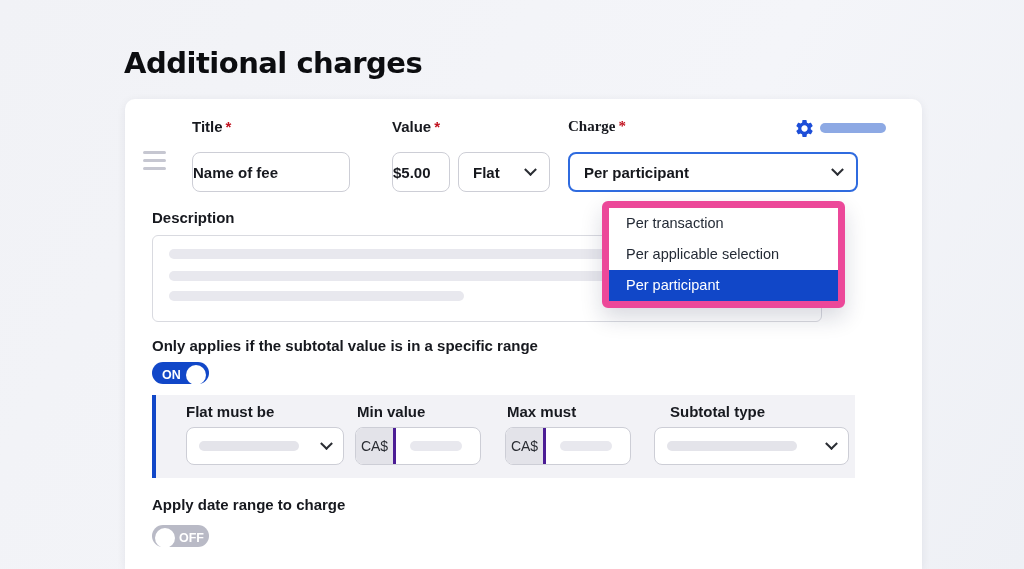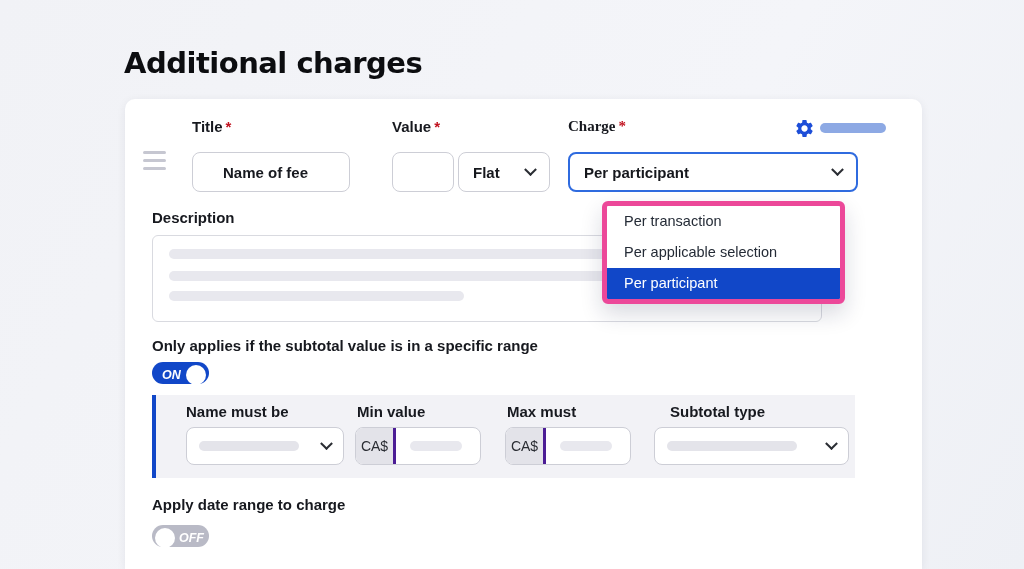--- a/index.html
+++ b/index.html
@@ -24,48 +24,48 @@
   .fld-label { position:absolute; font-size:15px; font-weight:bold; color:#17191f; }
   .req { color:#c1121f; margin-left:3px; font-weight:bold; }
   
   .drag { position:absolute; left:18px; top:52px; width:23px; cursor:grab; }
   .drag i { display:block; height:3px; background:#c6c7d1; border-radius:2px; margin-bottom:5px; }
   
   .tbox {
     position:absolute; height:40px; background:#fff;
     border:1px solid #cdced6; border-radius:8px;
     font-size:15px; font-weight:bold; color:#17191f;
-    padding:0 30px; outline:none;
+    padding:0 0; outline:none;
     font-family:"Liberation Sans", sans-serif;
   }
   .selbox {
     position:absolute; height:40px; background:#fff;
     border:1px solid #cdced6; border-radius:8px;
     display:flex; align-items:center; justify-content:space-between;
     padding:0 14px; font-size:15px; font-weight:bold; cursor:pointer;
   }
   .chev { width:9px; height:9px; border-right:2px solid #2a2d33; border-bottom:2px solid #2a2d33;
           transform:rotate(45deg) translate(-2px,-2px); flex:none; }
   .charge-select { border:2px solid #2f6bdf; }
   
   .gear { position:absolute; left:669px; top:19px; width:21px; height:21px; cursor:pointer; }
   .pill { position:absolute; left:695px; top:24px; width:66px; height:10px; border-radius:6px; background:#8da9e4; }
   
   .desc-box { position:absolute; left:27px; top:136px; width:670px; height:87px;
               border:1px solid #d9dae0; border-radius:6px; background:#fff; }
   .skel { background:#e8e8ee; border-radius:5px; height:10px; position:absolute; }
   
   .menu { position:absolute; left:477px; top:102px; width:243px; background:#fff;
-          border:5px solid #ec4899; border-radius:6px; overflow:hidden; z-index:30;
+          border:7px solid #ec4899; border-radius:6px; overflow:hidden; z-index:30;
           box-shadow:0 10px 22px rgba(20,25,60,0.16); }
   .opt { height:31px; line-height:31px; padding-left:17px; font-size:14.5px; color:#242b36; cursor:pointer; }
   .opt.hl { background:#1147c8; color:#ffffff; }
   
   .toggle { position:absolute; width:57px; height:22px; border-radius:14px; cursor:pointer;
-            color:#fff; font-size:12.5px; font-weight:bold;font-style:italic; }
+            color:#fff; font-size:12.5px; font-weight:bold; }
   .toggle .knob { position:absolute; top:3px; width:20px; height:20px; border-radius:50%; background:#fff; }
   .toggle.on  { background:#1147c8; }
   .toggle.on .lbl { position:absolute; left:10px; top:5.5px; }
   .toggle.on .knob { right:3px; }
   .toggle.off { background:#b9bac6; }
   .toggle.off .lbl { position:absolute; left:27px; top:5.5px; }
   .toggle.off .knob { left:3px; }
   
   .range-sec { position:absolute; left:27px; top:296px; width:703px; height:83px;
                background:#f2f2f6; border-left:4px solid #1147c8; }
@@ -133,21 +133,21 @@
     <div class="opt hl">Per participant</div>
   </div>
 
   <div class="fld-label" style="left:27px; top:238px;">Only applies if the subtotal value is in a specific range</div>
   <div class="toggle on" style="left:27px; top:263px;">
     <span class="lbl">ON</span>
     <span class="knob"></span>
   </div>
 
   <div class="range-sec">
-    <div class="fld-label" style="left:30px;">Name must be</div>
+    <div class="fld-label" style="left:30px;">Flat must be</div>
     <div class="fld-label" style="left:201px;">Min value</div>
     <div class="fld-label" style="left:351px;">Max must</div>
     <div class="fld-label" style="left:500px;margin-left:14px;">Subtotal type</div>
 
     <div class="mini-sel" style="left:30px; width:158px;">
       <span class="sline" style="width:100px;"></span>
       <span class="chev"></span>
     </div>
 
     <div class="money" style="left:199px;">

